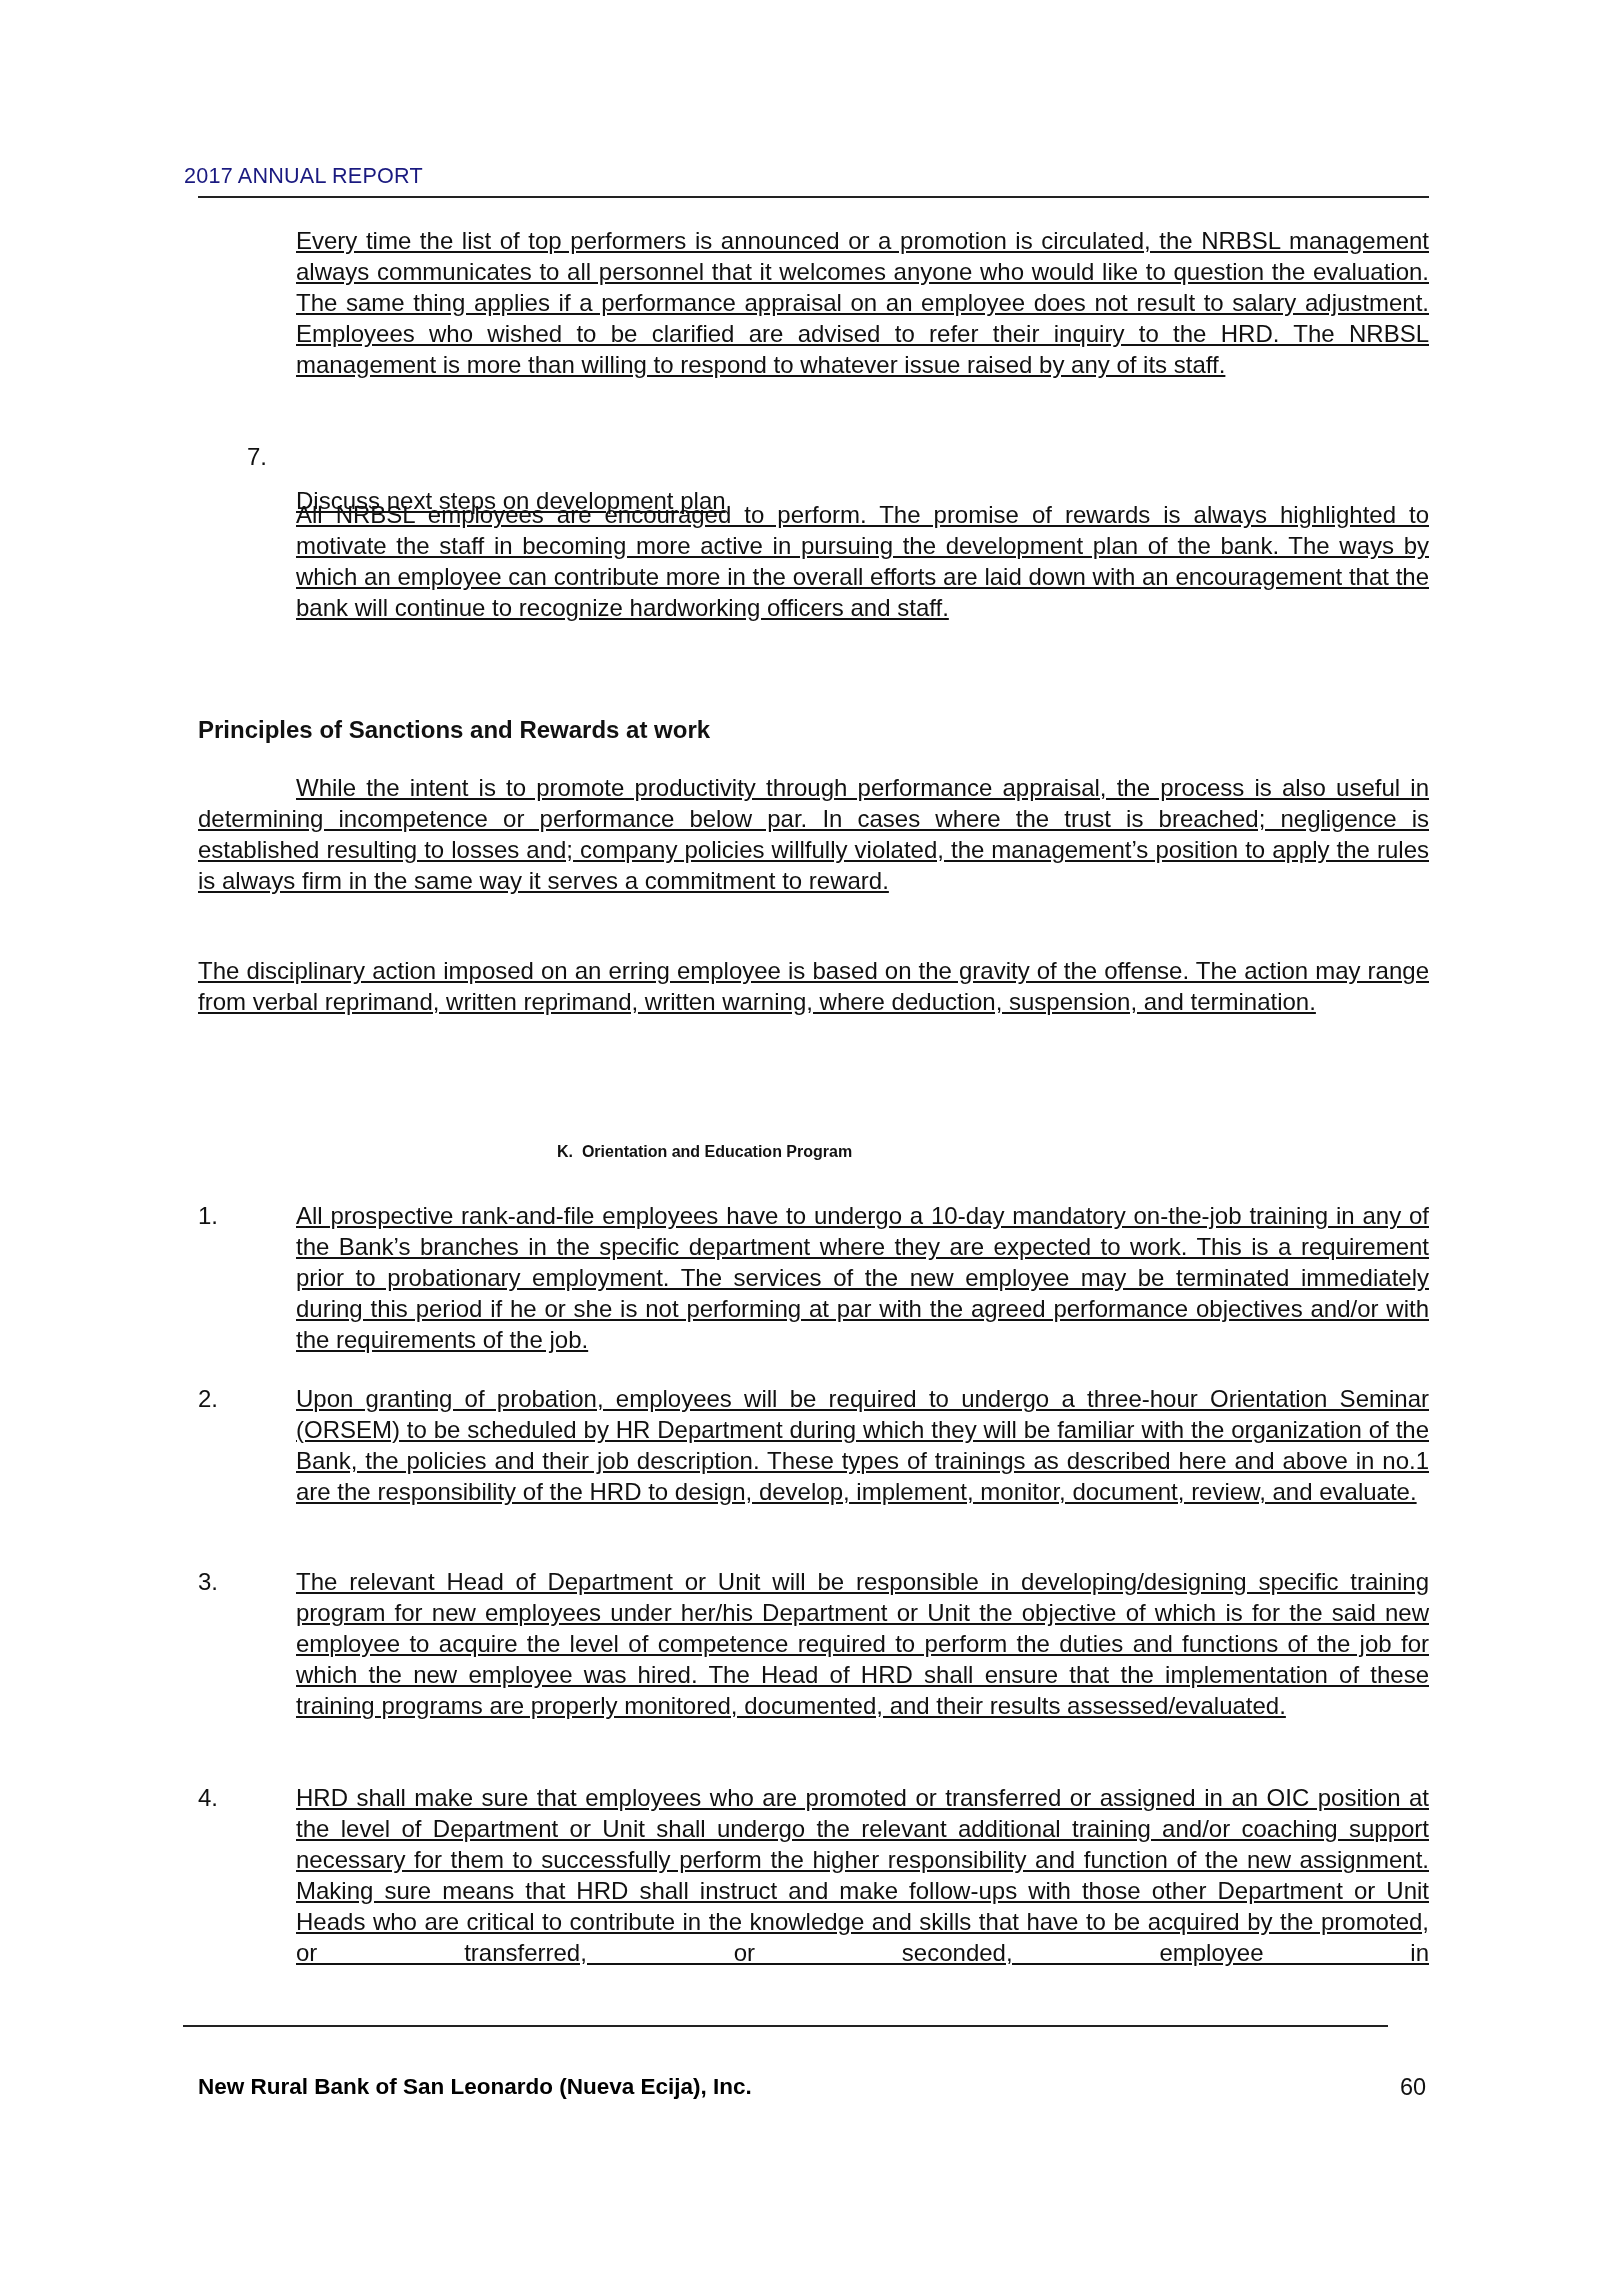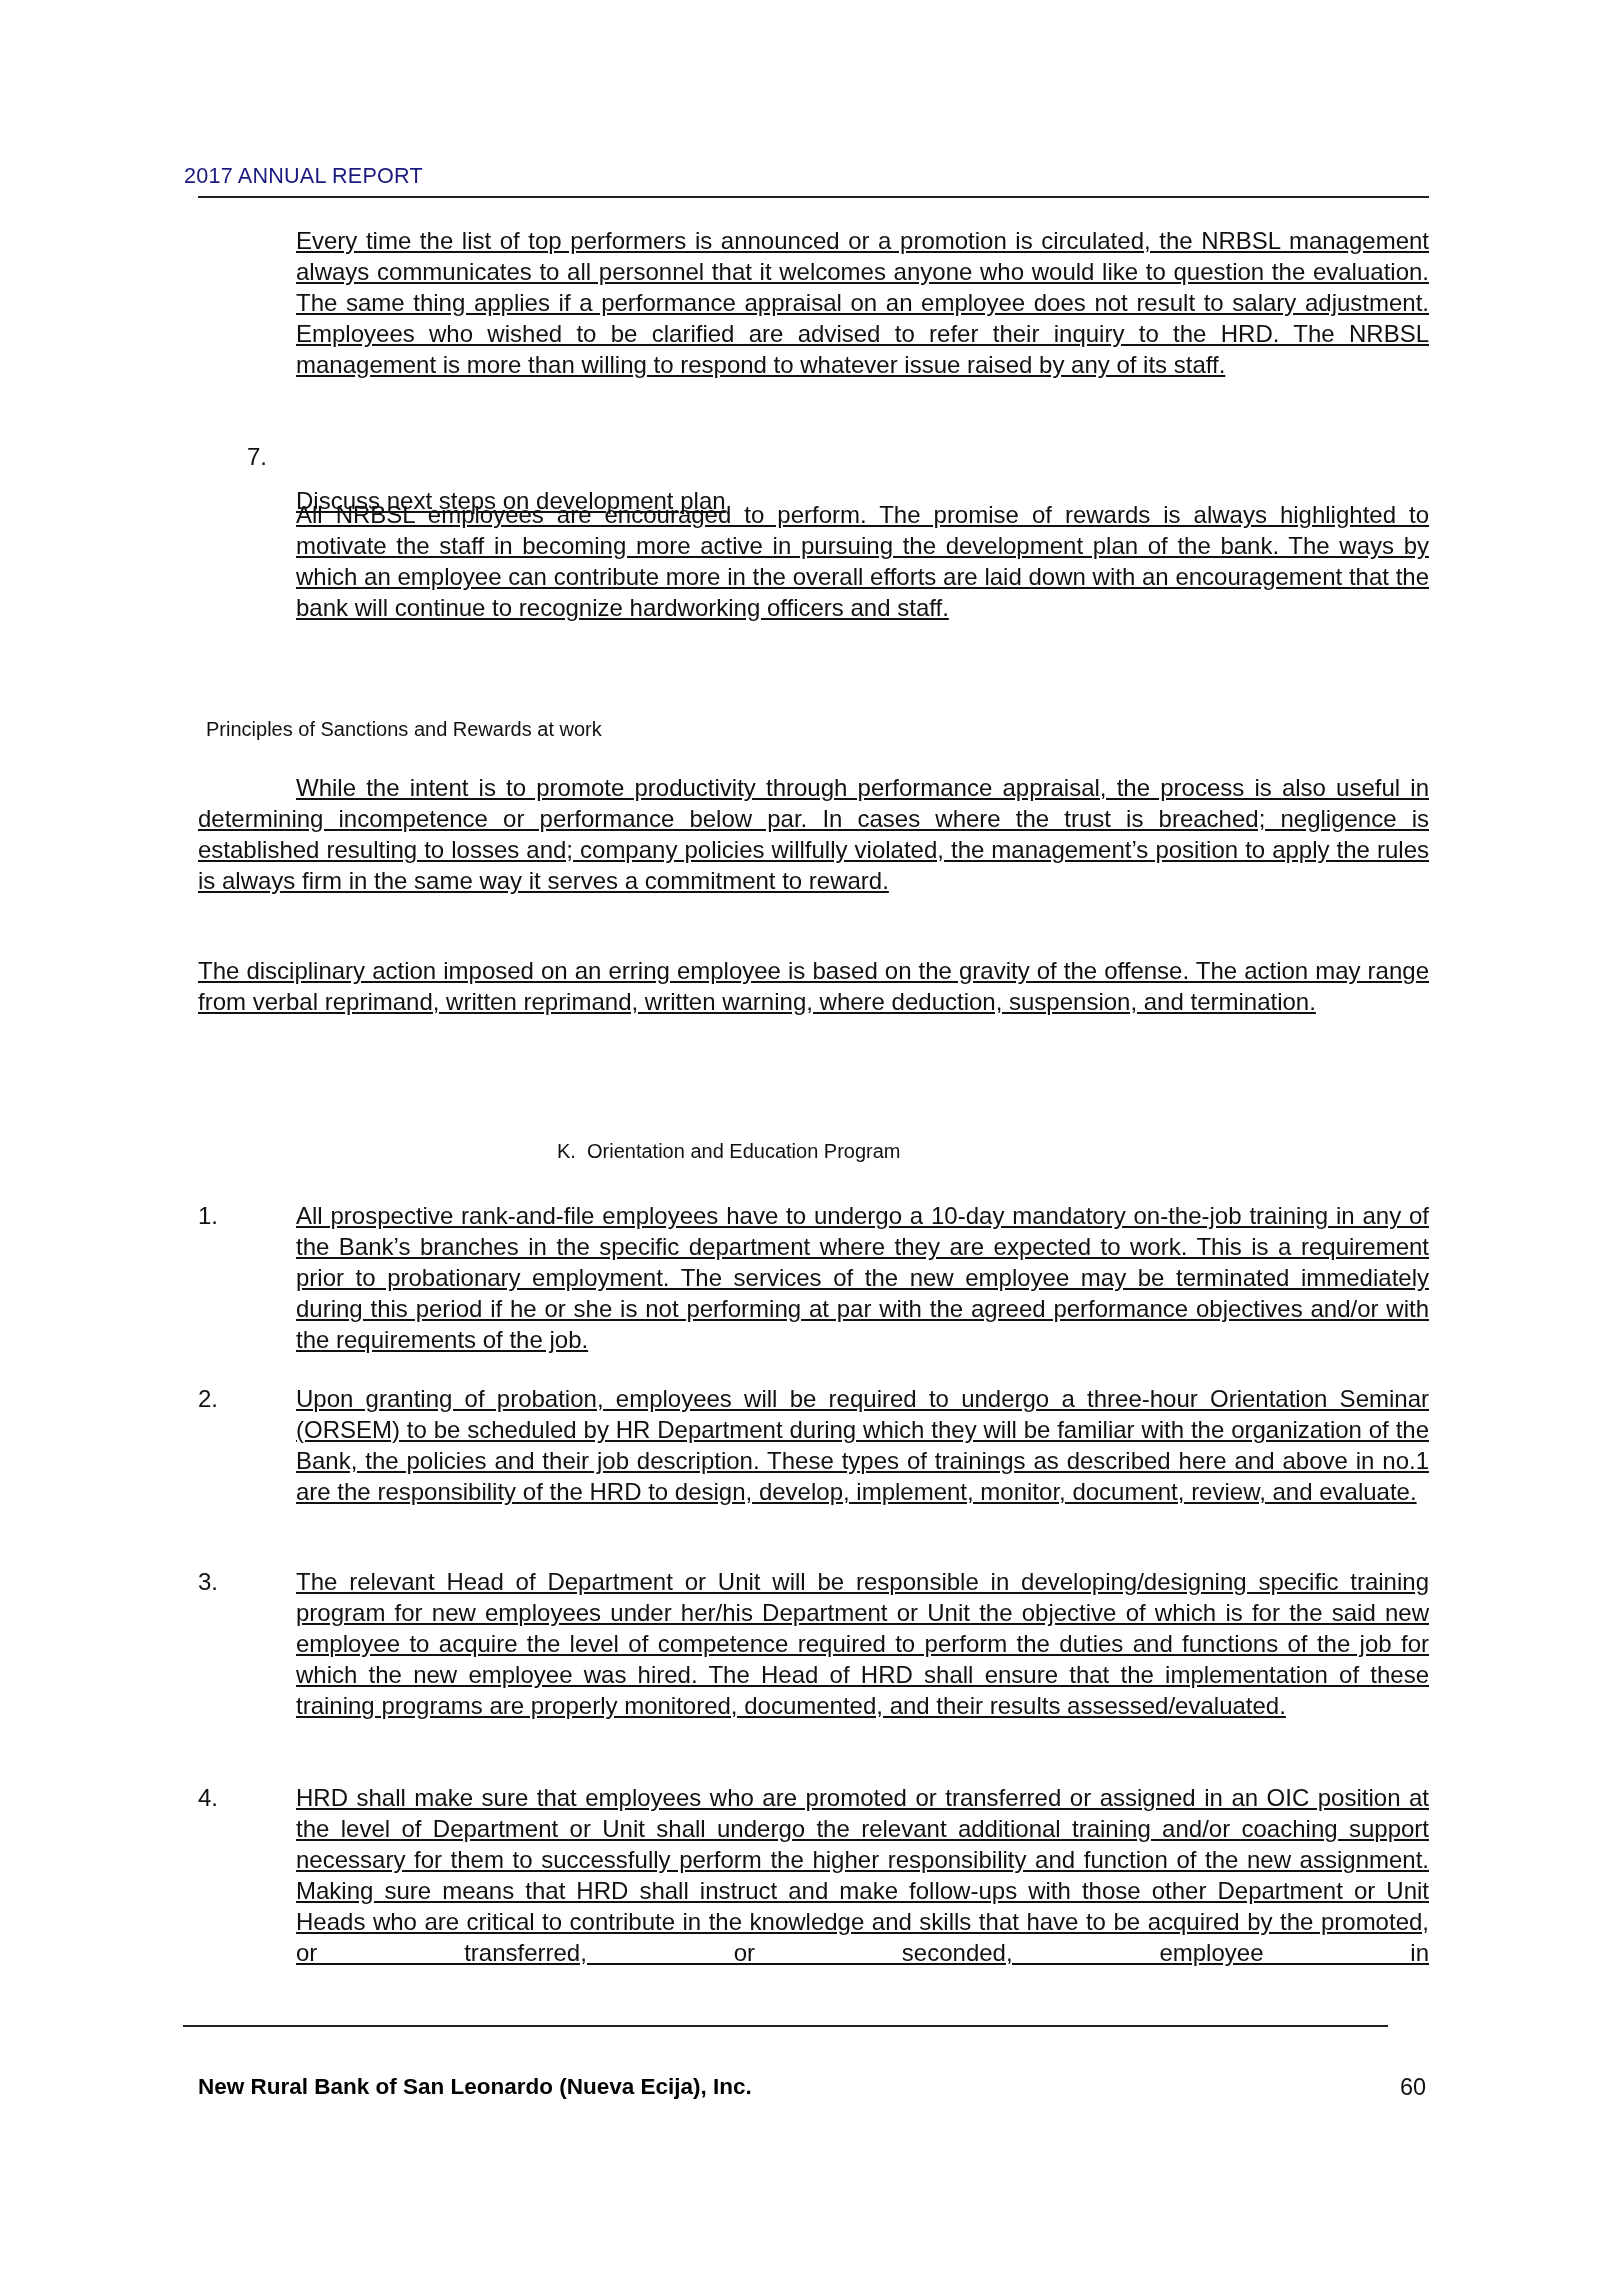--- a/index.html
+++ b/index.html
@@ -7,22 +7,22 @@
          font-family: "Liberation Sans", "DejaVu Sans", sans-serif; color: #111111; }
   .header-title { position: absolute; left: 184px; top: 163px; font-size: 21.6px; font-weight: normal;
                   color: #1a1a80; letter-spacing: 0.2px; }
   .header-rule { position: absolute; left: 198px; top: 196px; width: 1231px; height: 2px; background: #222; }
   .body-text { font-size: 24px; line-height: 31px; text-align: justify; text-decoration: underline; }
   .blk { position: absolute; }
   .ind { left: 296px; width: 1133px; }
   .full { left: 198px; width: 1231px; }
   .first-indent { text-indent: 98px; }
   .num { position: absolute; font-size: 24px; line-height: 31px; }
-  .bold-h { font-weight: normal; font-size: 20px; line-height: 31px; margin-left: 8px; }
-  .section-title { position: absolute; left: 557px; font-weight: normal; font-size: 20px; line-height: 31px; white-space: pre; }
+  .bold-h { font-weight: bold; font-size: 24px; line-height: 31px; }
+  .section-title { position: absolute; left: 557px; font-weight: bold; font-size: 16px; line-height: 31px; white-space: pre; }
   .footer-rule { position: absolute; left: 183px; top: 2025px; width: 1205px; height: 2px; background: #222; }
   .footer-org { position: absolute; left: 198px; top: 2074px; font-size: 22.5px; font-weight: bold; color: #000000; }
   .footer-page { position: absolute; left: 1400px; top: 2074px; font-size: 23.5px; color: #111; }
   .last-line-justify { text-align-last: justify; }
 </style>
 </head>
 <body>
 
 <div class="header-title">2017 ANNUAL REPORT</div>
 <div class="header-rule"></div>

